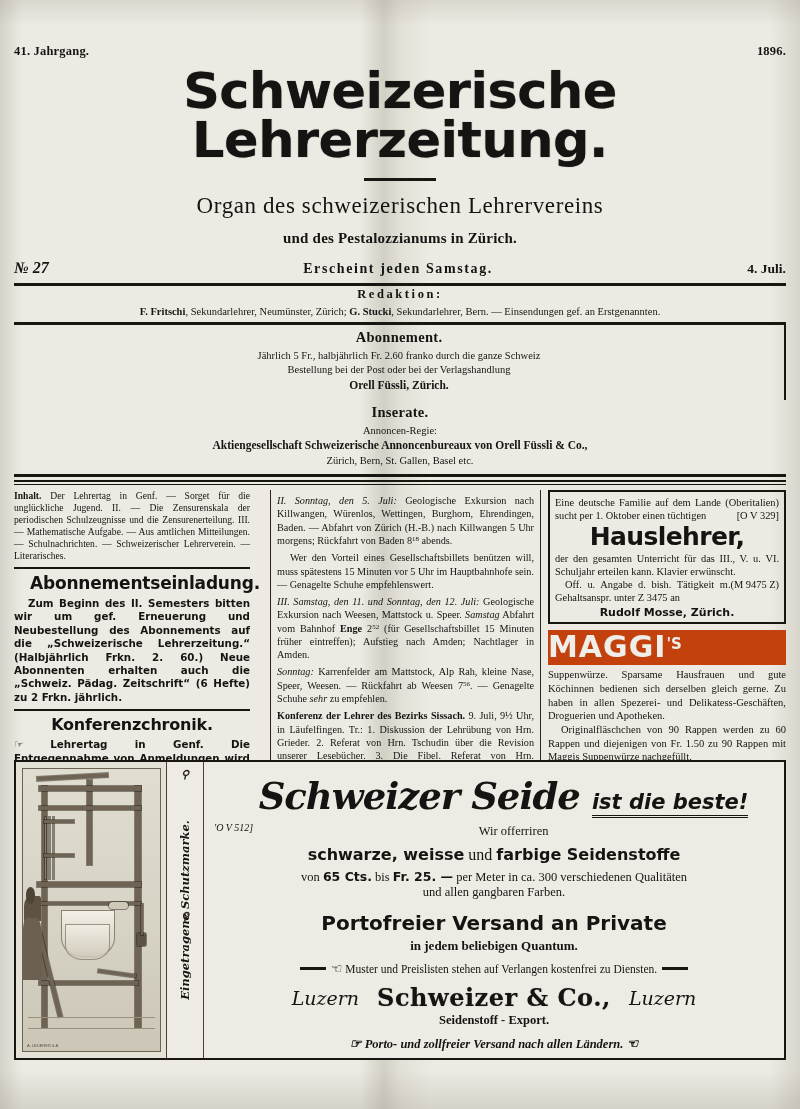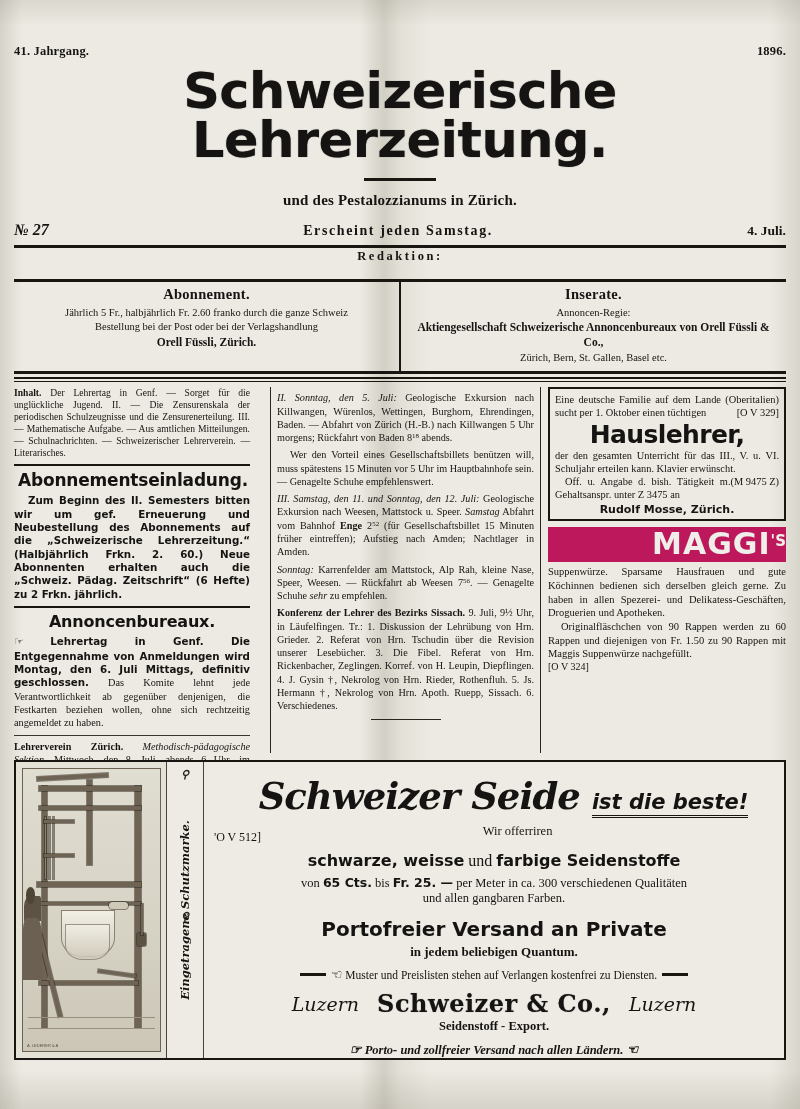--- a/index.html
+++ b/index.html
@@ -58,42 +58,42 @@
   .issueline .no{font-style:italic;font-size:16px;}
 
   .hr-thick{height:3px;background:#191612;margin-top:6px;}
 
   .redaktion-title{text-align:center;font-weight:bold;font-size:12.5px;
                    letter-spacing:2.6px;margin-top:1px;}
   .redaktion-body{text-align:center;font-size:10.5px;margin-top:4px;}
   .redaktion-body b{font-weight:bold;}
 
   .box2{display:flex;border-top:3px solid #191612;border-bottom:3px solid #191612;
-        margin-top:15px;}
+        margin-top:5px;flex-direction:column;}
   .box2 .col{flex:1;padding:4px 6px 6px;text-align:center;}
   .box2 .col.left{border-right:2px solid #191612;}
   .box2 h3{margin:0 0 3px;font-size:14.5px;font-weight:bold;letter-spacing:.3px;}
   .box2 p{margin:1px 0;font-size:10.5px;line-height:1.28;}
   .box2 p.bold{font-weight:bold;font-size:11.5px;}
 
   .hr-dbl{border-top:2px solid #191612;border-bottom:1px solid #191612;height:2px;margin-top:3px;}
 
   
   .cols{display:flex;margin-top:5px;height:366px;}
   .colA{width:236px;padding-right:20px;border-right:1px solid #2b2620;}
   .colB{width:270px;padding:0 6px;border-right:1px solid #2b2620;}
   .colC{width:250px;padding-left:7px;}
 
   .inhalt{font-size:9.6px;line-height:1.25;text-align:justify;}
   .inhalt b{font-weight:bold;}
   .rule-col{height:2px;background:#191612;margin:5px 0 4px;}
   .rule-col.thin{height:1px;background:#3a342c;}
 
   h2.hdg{font-family:"DejaVu Sans",sans-serif;font-weight:bold;
-         text-align:center;font-size:17px;margin:2px 4px 4px;letter-spacing:-.2px;}
+         text-align:center;font-size:17px;margin:2px 16px 4px;letter-spacing:-.2px;}
   h2.hdg.sm{font-size:16px;}
 
   .sans-body{font-family:"DejaVu Sans",sans-serif;font-size:10.3px;
              line-height:1.3;text-align:justify;font-weight:bold;}
   .sans-body .ind{display:block;text-indent:14px;}
   .sig{display:block;text-align:right;font-style:italic;font-weight:bold;
        font-family:"Liberation Serif",serif;font-size:12px;margin-top:1px;}
   .ind{text-indent:13px;}
 
   .entry{margin-top:4px;font-size:10.2px;line-height:1.3;text-align:justify;}
@@ -106,22 +106,22 @@
 
   
   .ad-box{border:2px solid #191612;padding:4px 5px 3px;margin-bottom:6px;}
   .ad-box .t{font-size:10.4px;line-height:1.26;text-align:justify;}
   .ad-big{font-family:"DejaVu Sans",sans-serif;font-weight:bold;font-size:25px;
           text-align:center;line-height:1.02;margin:2px 0 2px;letter-spacing:-.6px;}
   .ad-box .name{font-family:"DejaVu Sans",sans-serif;font-weight:bold;
                 font-size:11px;text-align:center;margin-top:2px;}
   .code{font-family:"Liberation Serif",serif;}
 
-  .maggi-bar{background:#be185d;color:#efeee9;font-family:"DejaVu Sans",sans-serif;
-             font-weight:bold;font-size:30px;text-align:right;letter-spacing:1px;
+  .maggi-bar{background:#c2410c;color:#efeee9;font-family:"DejaVu Sans",sans-serif;
+             font-weight:bold;font-size:30px;text-align:left;letter-spacing:1px;
              padding:2px 0 3px;line-height:1;margin-bottom:3px;}
   .maggi-bar small{font-size:15px;vertical-align:.55em;letter-spacing:0;}
   .maggi-t{font-size:10.5px;line-height:1.3;text-align:justify;}
   .maggi-t b{font-weight:normal;}
   .code-r{display:block;text-align:left;font-size:10px;}
 
   
   .bottom-ad{position:absolute;left:14px;right:14px;top:760px;height:300px;
              border:2px solid #191612;display:flex;box-sizing:border-box;background:#edebe3;}
   .ad-left{width:150px;border-right:1px solid #4a4238;position:relative;
@@ -134,21 +134,21 @@
   .ad-vert .pin{position:absolute;left:50%;transform:translateX(-50%);
                 font-size:11px;color:#2a251f;}
   .ad-right{flex:1;padding:8px 10px;text-align:center;}
 
   .seide-line{display:flex;align-items:baseline;justify-content:center;gap:12px;
               margin-top:4px;}
   .seide{font-family:"DejaVu Serif",serif;font-style:italic;font-weight:bold;
          font-size:37px;letter-spacing:-1px;margin-left:19px;}
   .beste{font-family:"DejaVu Sans",sans-serif;font-style:italic;font-weight:bold;
          font-size:21px;border-bottom:3px double #191612;padding-bottom:1px;}
-  .ad-code-l{float:left;font-size:12px;margin-top:12px;}
+  .ad-code-l{float:left;font-size:10px;margin-top:4px;font-style:italic;}
   .wir{font-size:12.5px;margin-top:6px;}
   .offer{font-size:16px;margin-top:6px;}
   .offer b{font-family:"DejaVu Sans",sans-serif;font-weight:bold;}
   .price{font-size:12.5px;margin-top:5px;}
   .price b{font-family:"DejaVu Sans",sans-serif;font-weight:bold;}
   .porto{font-family:"DejaVu Sans",sans-serif;font-weight:bold;font-size:20px;margin-top:11px;}
   .quantum{font-weight:bold;font-size:13px;margin-top:3px;}
   .muster{font-size:11.5px;margin-top:7px;position:relative;}
   .muster .dash{display:inline-block;width:26px;border-top:3px solid #191612;
                 vertical-align:.28em;margin:0 5px;}
@@ -179,31 +179,35 @@
 <div class="sheet">
 
   <div class="row-top">
     <span>41. Jahrgang.</span>
     <span>1896.</span>
   </div>
 
   <div class="masthead">Schweizerische Lehrerzeitung.</div>
   <div class="rule-short"></div>
 
+  <div class="subtitle1">Organ des schweizerischen Lehrervereins</div>
   <div class="subtitle2">und des Pestalozzianums in Zürich.</div>
 
   <div class="issueline">
     <span class="no">№ 27</span>
     <span class="mid">Erscheint jeden Samstag.</span>
     <span>4. Juli.</span>
   </div>
 
   <div class="hr-thick"></div>
 
   <div class="redaktion-title">Redaktion:</div>
+  <div class="redaktion-body">
+    <b>F. Fritschi</b><span>, Sekundarlehrer, Neumünster, Zürich; </span><b>G. Stucki</b><span>, Sekundarlehrer, Bern. — Einsendungen gef. an Erstgenannten.</span>
+  </div>
 
   <div class="box2">
     <div class="col left">
       <h3>Abonnement.</h3>
       <p>Jährlich 5 Fr., halbjährlich Fr. 2.60 franko durch die ganze Schweiz</p>
       <p>Bestellung bei der Post oder bei der Verlagshandlung</p>
       <p class="bold">Orell Füssli, Zürich.</p>
     </div>
     <div class="col">
       <h3>Inserate.</h3>
@@ -221,21 +225,21 @@
         <b>Inhalt.</b><span> Der Lehrertag in Genf. — Sorget für die unglückliche Jugend. II. — Die Zensurenskala der periodischen Schulzeugnisse und die Zensurenerteilung. III. — Mathematische Aufgabe. — Aus amtlichen Mitteilungen. — Schulnachrichten. — Schweizerischer Lehrerverein. — Literarisches.</span>
       </div>
       <div class="rule-col"></div>
 
       <h2 class="hdg">Abonnementseinladung.</h2>
       <div class="sans-body">
         <span class="ind">Zum Beginn des II. Semesters bitten wir um gef. Erneuerung und Neubestellung des Abonnements auf die „Schweizerische Lehrerzeitung.“ (Halbjährlich Frkn. 2. 60.) Neue Abonnenten erhalten auch die „Schweiz. Pädag. Zeitschrift“ (6 Hefte) zu 2 Frkn. jährlich.</span>
       </div>
       <div class="rule-col"></div>
 
-      <h2 class="hdg sm">Annoncenbureaux.</h2>
+      <h2 class="hdg sm">Konferenzchronik.</h2>
       <div class="sans-body">
         <span class="hand">☞</span>
         <b>Lehrertag in Genf.</b><span> Die Entgegennahme von Anmeldungen wird Montag, den 6. Juli Mittags, definitiv geschlossen.</span><span style="font-family:'Liberation Serif',serif;font-weight:normal;"> Das Komite lehnt jede Verantwortlichkeit ab gegenüber denjenigen, die Festkarten beziehen wollen, ohne sich rechtzeitig angemeldet zu haben.</span>
       </div>
       <div class="rule-col thin"></div>
 
       <div class="entry">
         <b>Lehrerverein Zürich.</b><i> Methodisch-pädagogische Sektion.</i><span> Mittwoch, den 8. Juli, abends 6 Uhr, im „Schützengarten“ (I. Stock). Tr.: Dr. K. Lange, „Apperzeption“ (Fortsetzung).</span>
       </div>
 

